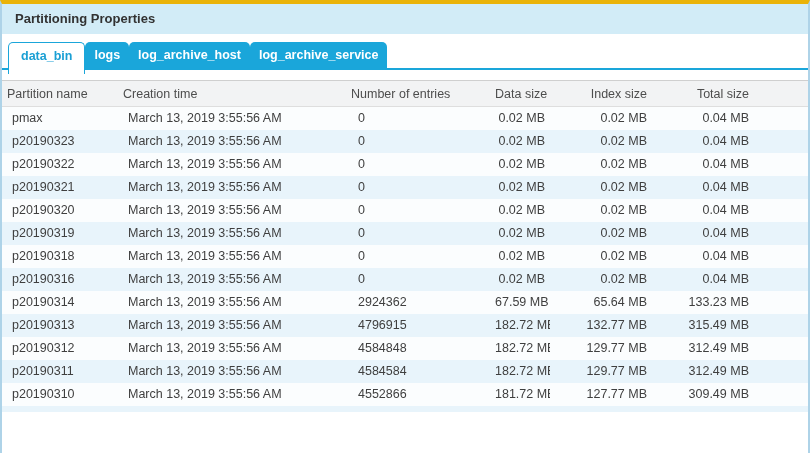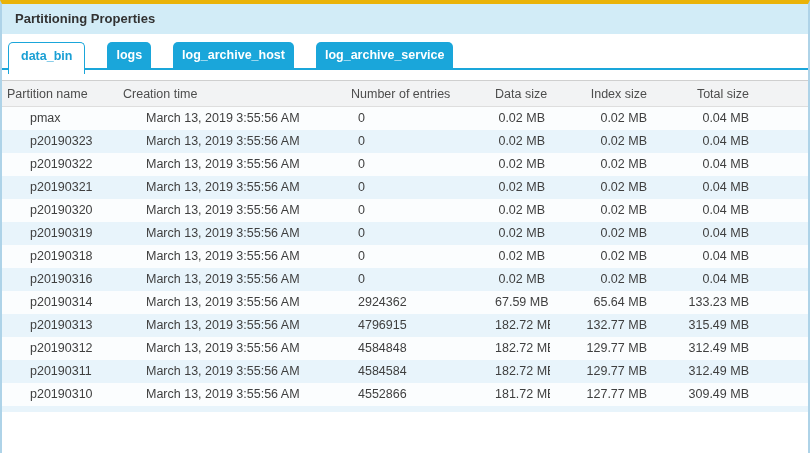--- a/index.html
+++ b/index.html
@@ -40,21 +40,21 @@
     top: 34px;
     height: 2px;
     background: #1aa6da;
     z-index: 0;
   }
   .tabs {
     position: absolute;
     left: 6px;
     top: 8px;
     display: flex;
-    gap: 22px;
+    gap: 0;
     z-index: 1;
   }
   .tab {
     height: 27px;
     line-height: 27px;
     padding: 0 9px;
     background: #1aa6da;
     color: #ffffff;
     font-size: 12.5px;
     font-weight: 700;
@@ -100,21 +100,21 @@
   tbody td {
     height: 23px;
     color: #3f3f3f;
     white-space: nowrap;
     overflow: hidden;
   }
   tbody tr:nth-child(odd)  { background: #fbfdfe; }
   tbody tr:nth-child(even) { background: #e8f4fb; }
 
   th.left { text-align: left; padding-left: 5px; margin-left: 44px; }
-  td.left { text-align: left; padding-left: 28px; }
+  td.left { text-align: left; padding-left: 10px; }
   td.c2   { padding-left: 12px; }
   th.right, td.right { text-align: right; padding-right: 5px; }
 
   
   .partial-row {
     height: 6px;
     background: #e8f4fb;
   }
 </style>
 </head>

